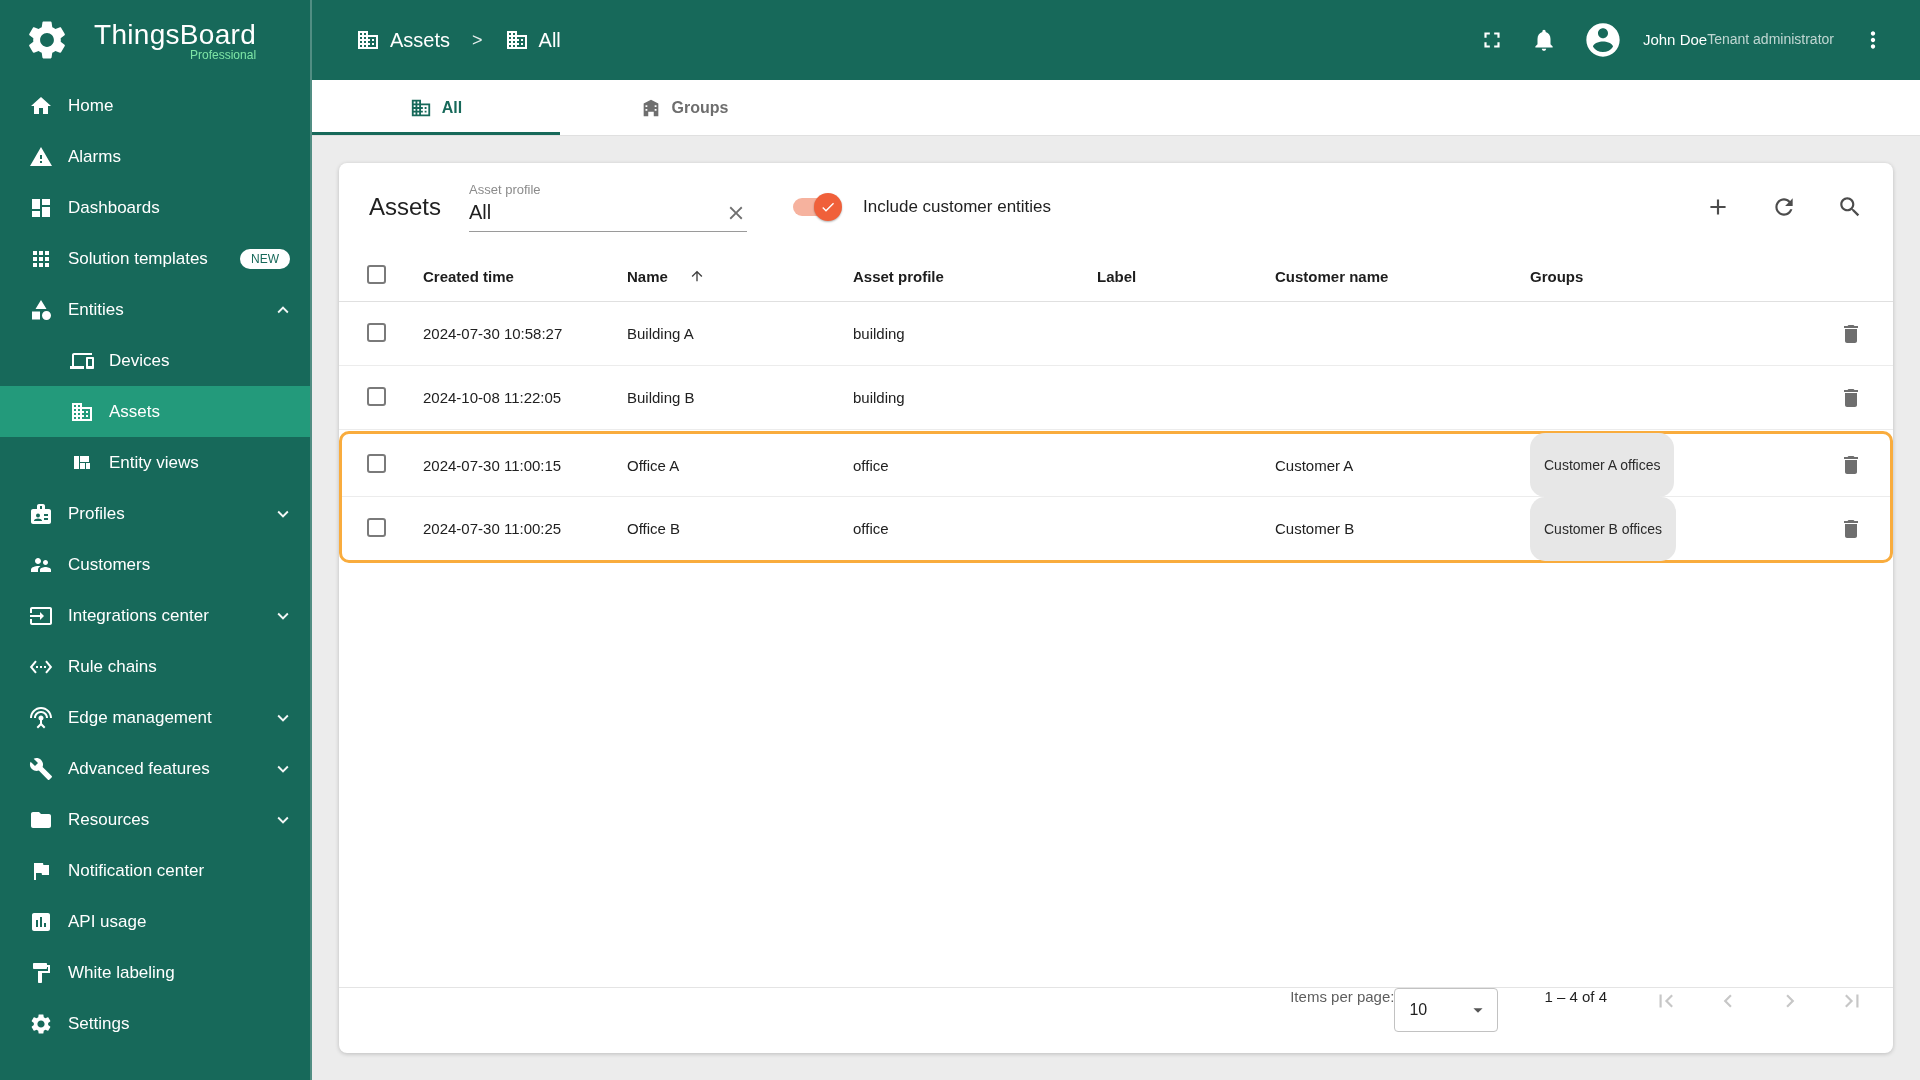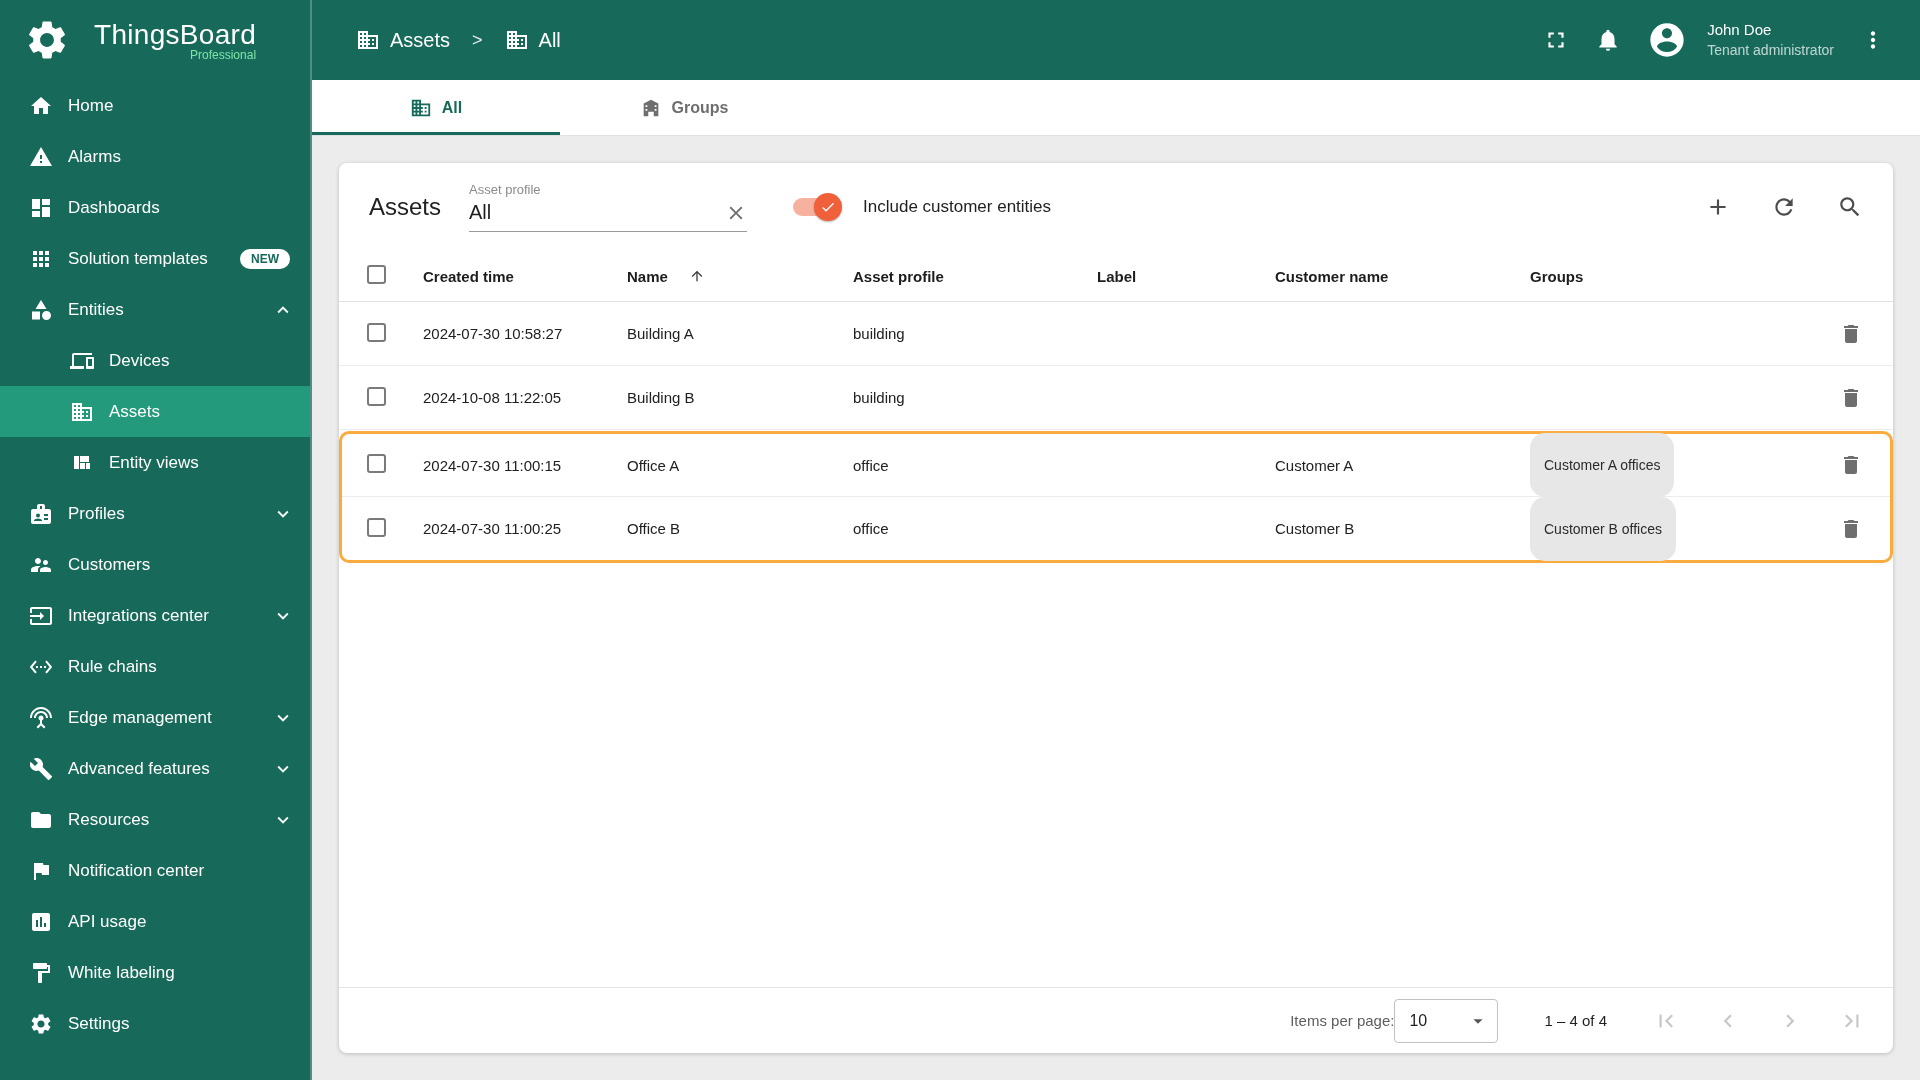--- a/index.html
+++ b/index.html
@@ -22,32 +22,32 @@
   .logo-ic svg{width:100%;height:100%;fill:currentColor}
   .brand-wrap{display:flex;flex-direction:column}
   .brand{color:#fff;font-size:28px;font-weight:400;letter-spacing:.3px}
   .brand-sub{color:#86efac;opacity:.92;font-size:12px;align-self:flex-end;margin-top:-3px}
   .nav{flex:1;overflow:hidden}
   .menu-item{height:51px;display:flex;align-items:center;gap:15px;padding:0 16px 0 29px;
     color:#fff;font-size:17px;font-weight:500;cursor:pointer;white-space:nowrap}
   .menu-item.child{padding-left:70px}
   .menu-item.active{background:var(--primary-light,#239A7B)}
   .menu-item .chev{margin-left:auto;opacity:.95}
-  .badge{background:#fff;color:var(--primary,#17695A);font-size:12px;font-weight:700;
+  .badge{background:#fff;color:var(--primary,#17695A);font-size:12px;font-weight:400;
     padding:3px 11px;border-radius:12px;margin-left:auto;margin-right:4px}
 
   
   .main{flex:1;display:flex;flex-direction:column;min-width:0}
   .topbar{height:80px;background:var(--primary,#17695A);display:flex;align-items:center;
     padding:0 34px 0 44px;color:#fff}
   .crumb{display:flex;align-items:center;gap:10px;font-size:20px;font-weight:500}
   .crumb-sep{margin:0 12px;font-size:18px;opacity:.9}
   .top-actions{margin-left:auto;display:flex;align-items:center;gap:26px}
   .tbtn{color:#fff;cursor:pointer}
-  .user-block{display:flex;flex-direction:column;line-height:1.35;margin-left:-6px}
+  .user-block{display:flex;flex-direction:row;line-height:1.35;margin-left:-6px}
   .user-name{font-size:15px}
   .user-role{font-size:14px;opacity:.72}
 
   
   .tabbar{height:56px;background:#fff;display:flex;border-bottom:1px solid var(--divider,#E0E0E0)}
   .tab{width:248px;display:flex;align-items:center;justify-content:center;gap:10px;
     font-size:16px;font-weight:700;color:var(--tab-inactive,#6E6E6E);position:relative;cursor:pointer}
   .tab.active{color:var(--primary,#17695A)}
   .tab.active::after{content:"";position:absolute;left:0;right:0;bottom:0;height:3px;
     background:var(--primary,#17695A)}
@@ -94,21 +94,21 @@
     background:#fff;cursor:pointer}
   .sort{color:#3f3f3f}
   .del{color:#6e6e6e;cursor:pointer}
   .chip{background:var(--chip-bg,#E7E7E7);border-radius:15px;padding:24px 14px;font-size:14px;
     color:#2b2b2b;white-space:nowrap;cursor:pointer}
   .hl-group{border:3px solid var(--highlight,#F9AC3D);border-radius:10px;margin:1px 0}
   .hl-group .trow{border-bottom:1px solid #ececec;padding:0 27px 0 25px;height:63px}
   .hl-group .trow:last-child{border-bottom:none}
 
   
-  .tfoot{margin-top:auto;border-top:1px solid #e4e4e4;height:66px;display:flex;align-items:center;
+  .tfoot{margin-top:auto;border-top:1px solid #e4e4e4;height:66px;display:flex;align-items:flex-start;
     justify-content:flex-end;padding:0 28px;color:#5e5e5e;font-size:15px;flex:none}
   .ipp-select{width:104px;height:44px;border:1px solid #c2c2c2;border-radius:4px;
     display:flex;align-items:center;padding:0 8px 0 14px;color:#1f1f1f;font-size:16px;cursor:pointer}
   .ipp-select .ih{margin-left:auto;color:#565656}
   .range{margin:0 46px;color:#1f1f1f}
   .pager{display:flex;align-items:center;gap:36px}
   .pbtn{color:#c7c7c7;cursor:pointer}
 </style>
 </head>
 <body>

